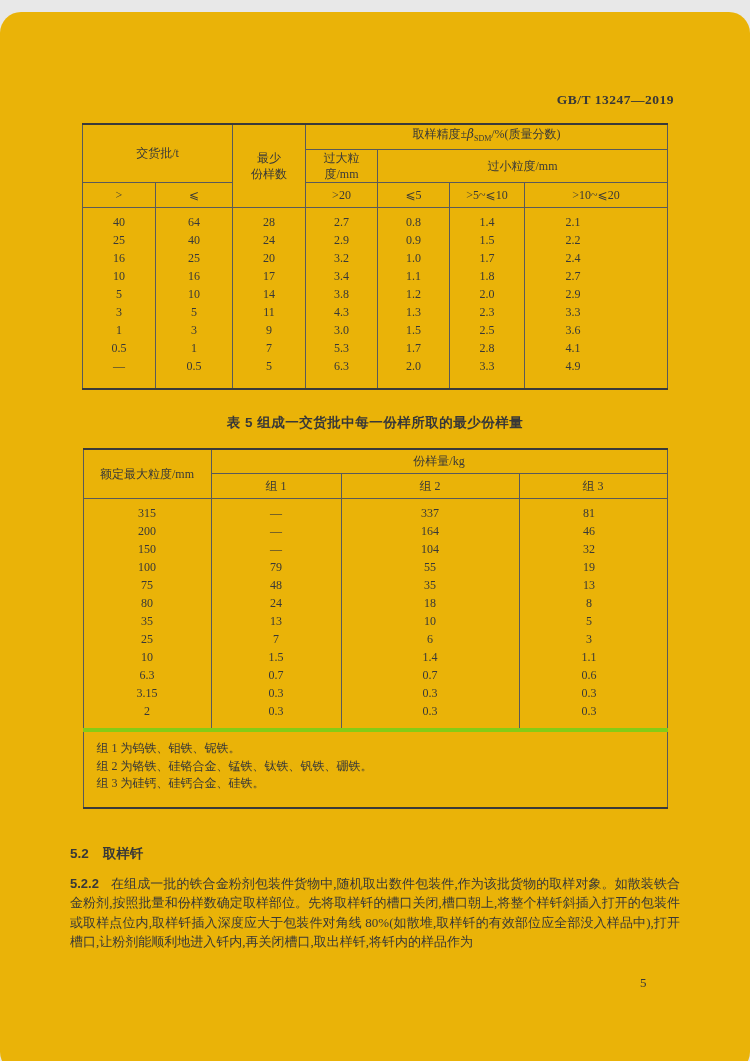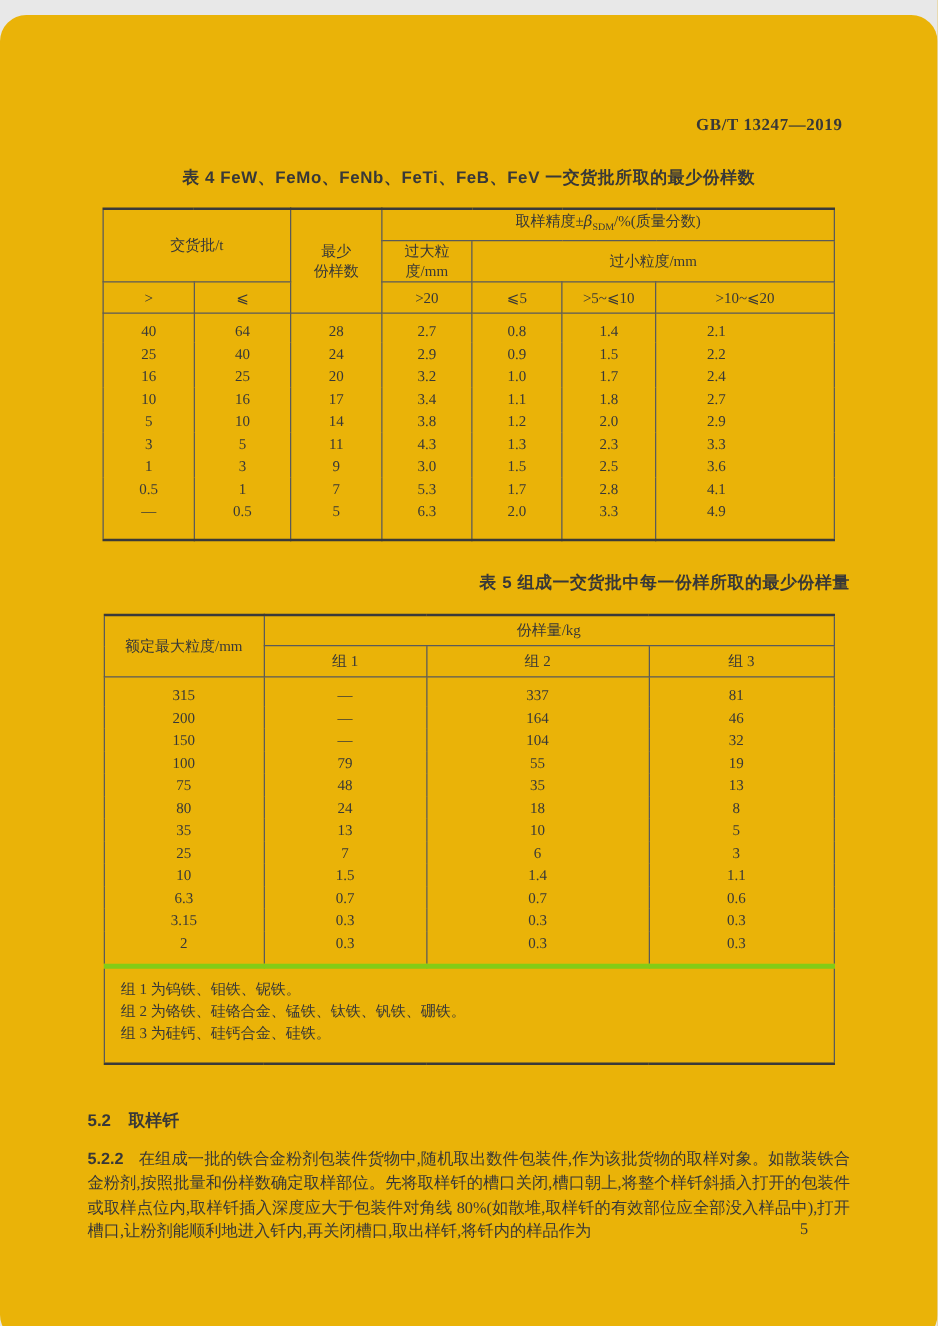--- a/index.html
+++ b/index.html
@@ -24,21 +24,21 @@
     letter-spacing:0.5px;
   }
   .tbl-title {
     text-align:center;
     font-family:"Liberation Sans","DejaVu Sans",sans-serif;
     font-weight:bold;
     font-size:13.5px;
     letter-spacing:0.5px;
   }
   #title4 { margin-top:25px; }
-  #title5 { margin-top:24px;text-align:right; }
+  #title5 { margin-top:24px; }
   table {
     border-collapse:collapse;
     table-layout:fixed;
     margin:0 auto;
     border-top:2px solid #3a3a3a;
     border-bottom:2px solid #3a3a3a;
     border-left:1px solid #5a5a5a;
     border-right:1px solid #5a5a5a;
   }
   .t4 { width:585px; margin-top:15px; }
@@ -101,21 +101,20 @@
     font-size:13px;
   }
 </style>
 </head>
 <body>
 
 <div class="page">
 
   <div class="std-number">GB/T 13247—2019</div>
 
-  <div class="tbl-title" id="title4">表 4  FeW、FeMo、FeNb、FeTi、FeB、FeV 一交货批所取的最少份样数</div>
 
   <table class="t4">
     <colgroup>
       <col style="width:73px">
         <col style="width:77px">
         <col style="width:73px">
       <col style="width:72px">
         <col style="width:72px">
         <col style="width:75px">
         <col style="width:143px">

